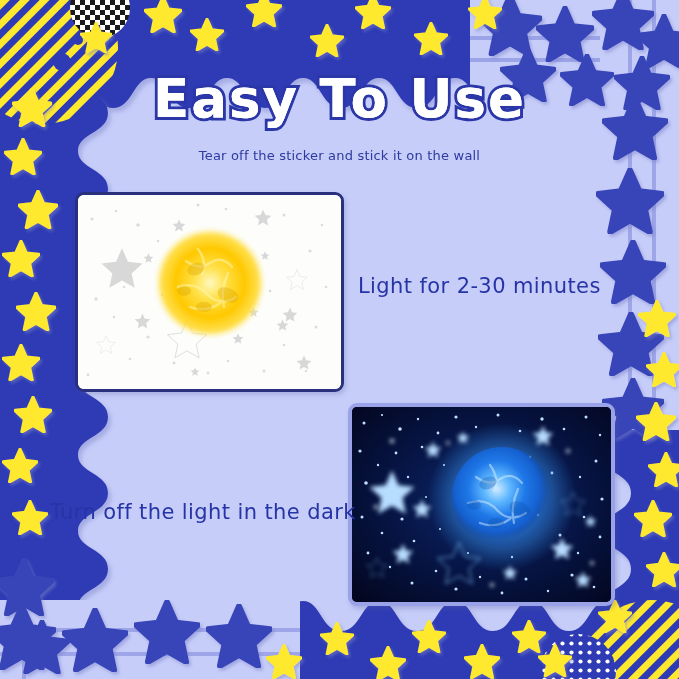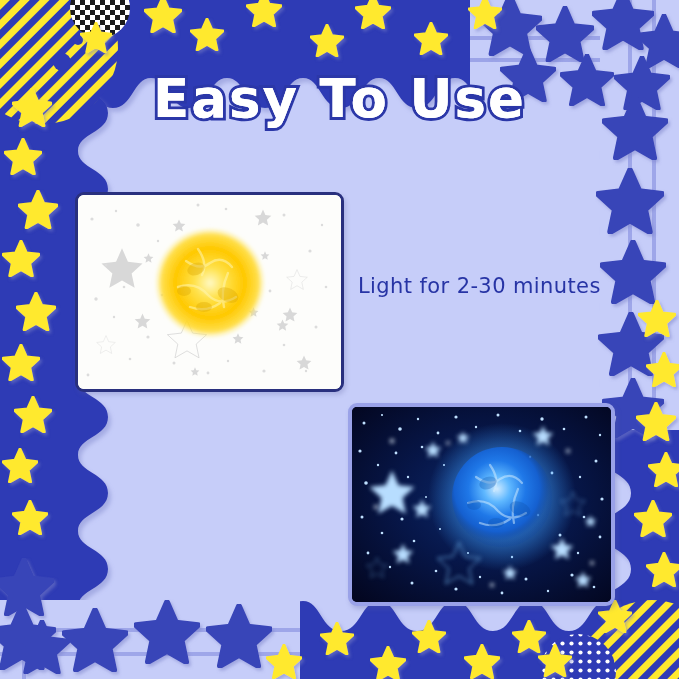--- a/index.html
+++ b/index.html
@@ -304,20 +304,21 @@
         <use href="#star5" x="598" y="600" width="34" height="33"></use>
       </g>
     </svg>
   </div>
 
   <div class="content">
 
     <div class="title">Easy To Use</div>
     <div class="title-fill">Easy To Use</div>
 
+    <div class="subtitle">Tear off the sticker and stick it on the wall</div>
 
     <div class="panel panel-light">
       <svg viewBox="0 0 263 194" xmlns="http://www.w3.org/2000/svg">
         <defs>
           <radialGradient id="sunGlow" cx="50%" cy="50%" r="50%">
             <stop offset="0%" stop-color="#fff9c4"></stop>
             <stop offset="28%" stop-color="#ffe14a"></stop>
             <stop offset="62%" stop-color="#ffc800"></stop>
             <stop offset="86%" stop-color="#ffd92a" stop-opacity="0.85"></stop>
             <stop offset="100%" stop-color="#fff3a0" stop-opacity="0"></stop>
@@ -524,14 +525,15 @@
         </g>
 
         <g fill="none" stroke="#7fc6ff" stroke-width="2" filter="url(#glowSm)">
           <use href="#dstar" x="84" y="134" width="46" height="44"></use>
           <use href="#dstar" x="208" y="84" width="26" height="25"></use>
           <use href="#dstar" x="14" y="150" width="22" height="21"></use>
         </g>
       </svg>
     </div>
 
+    <div class="caption caption-dark">Turn off the light in the dark</div>
   </div>
 </div>
 
 </body></html>

